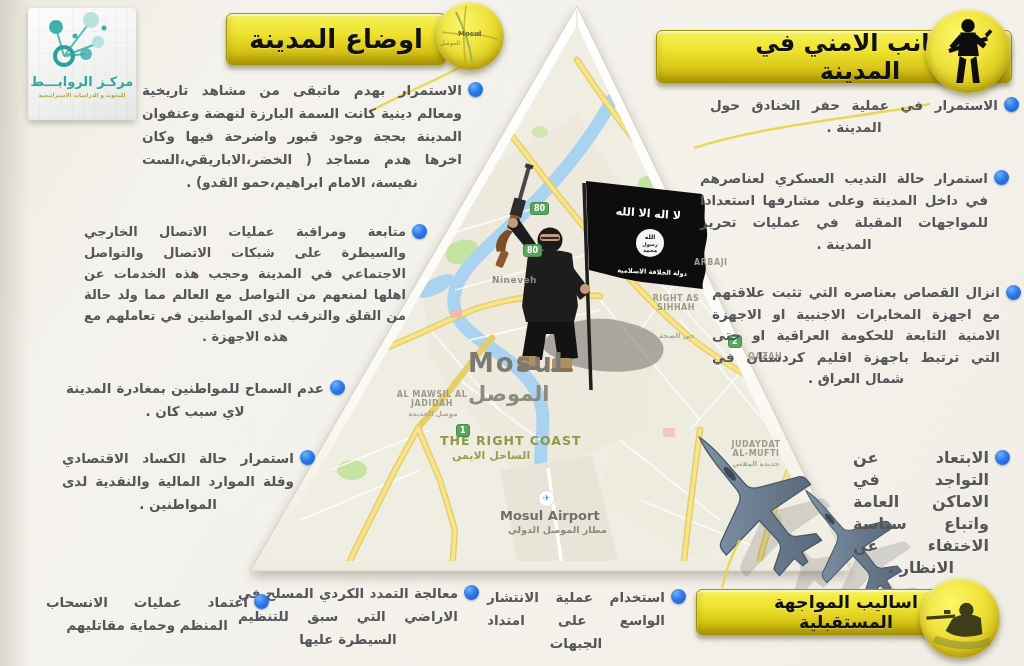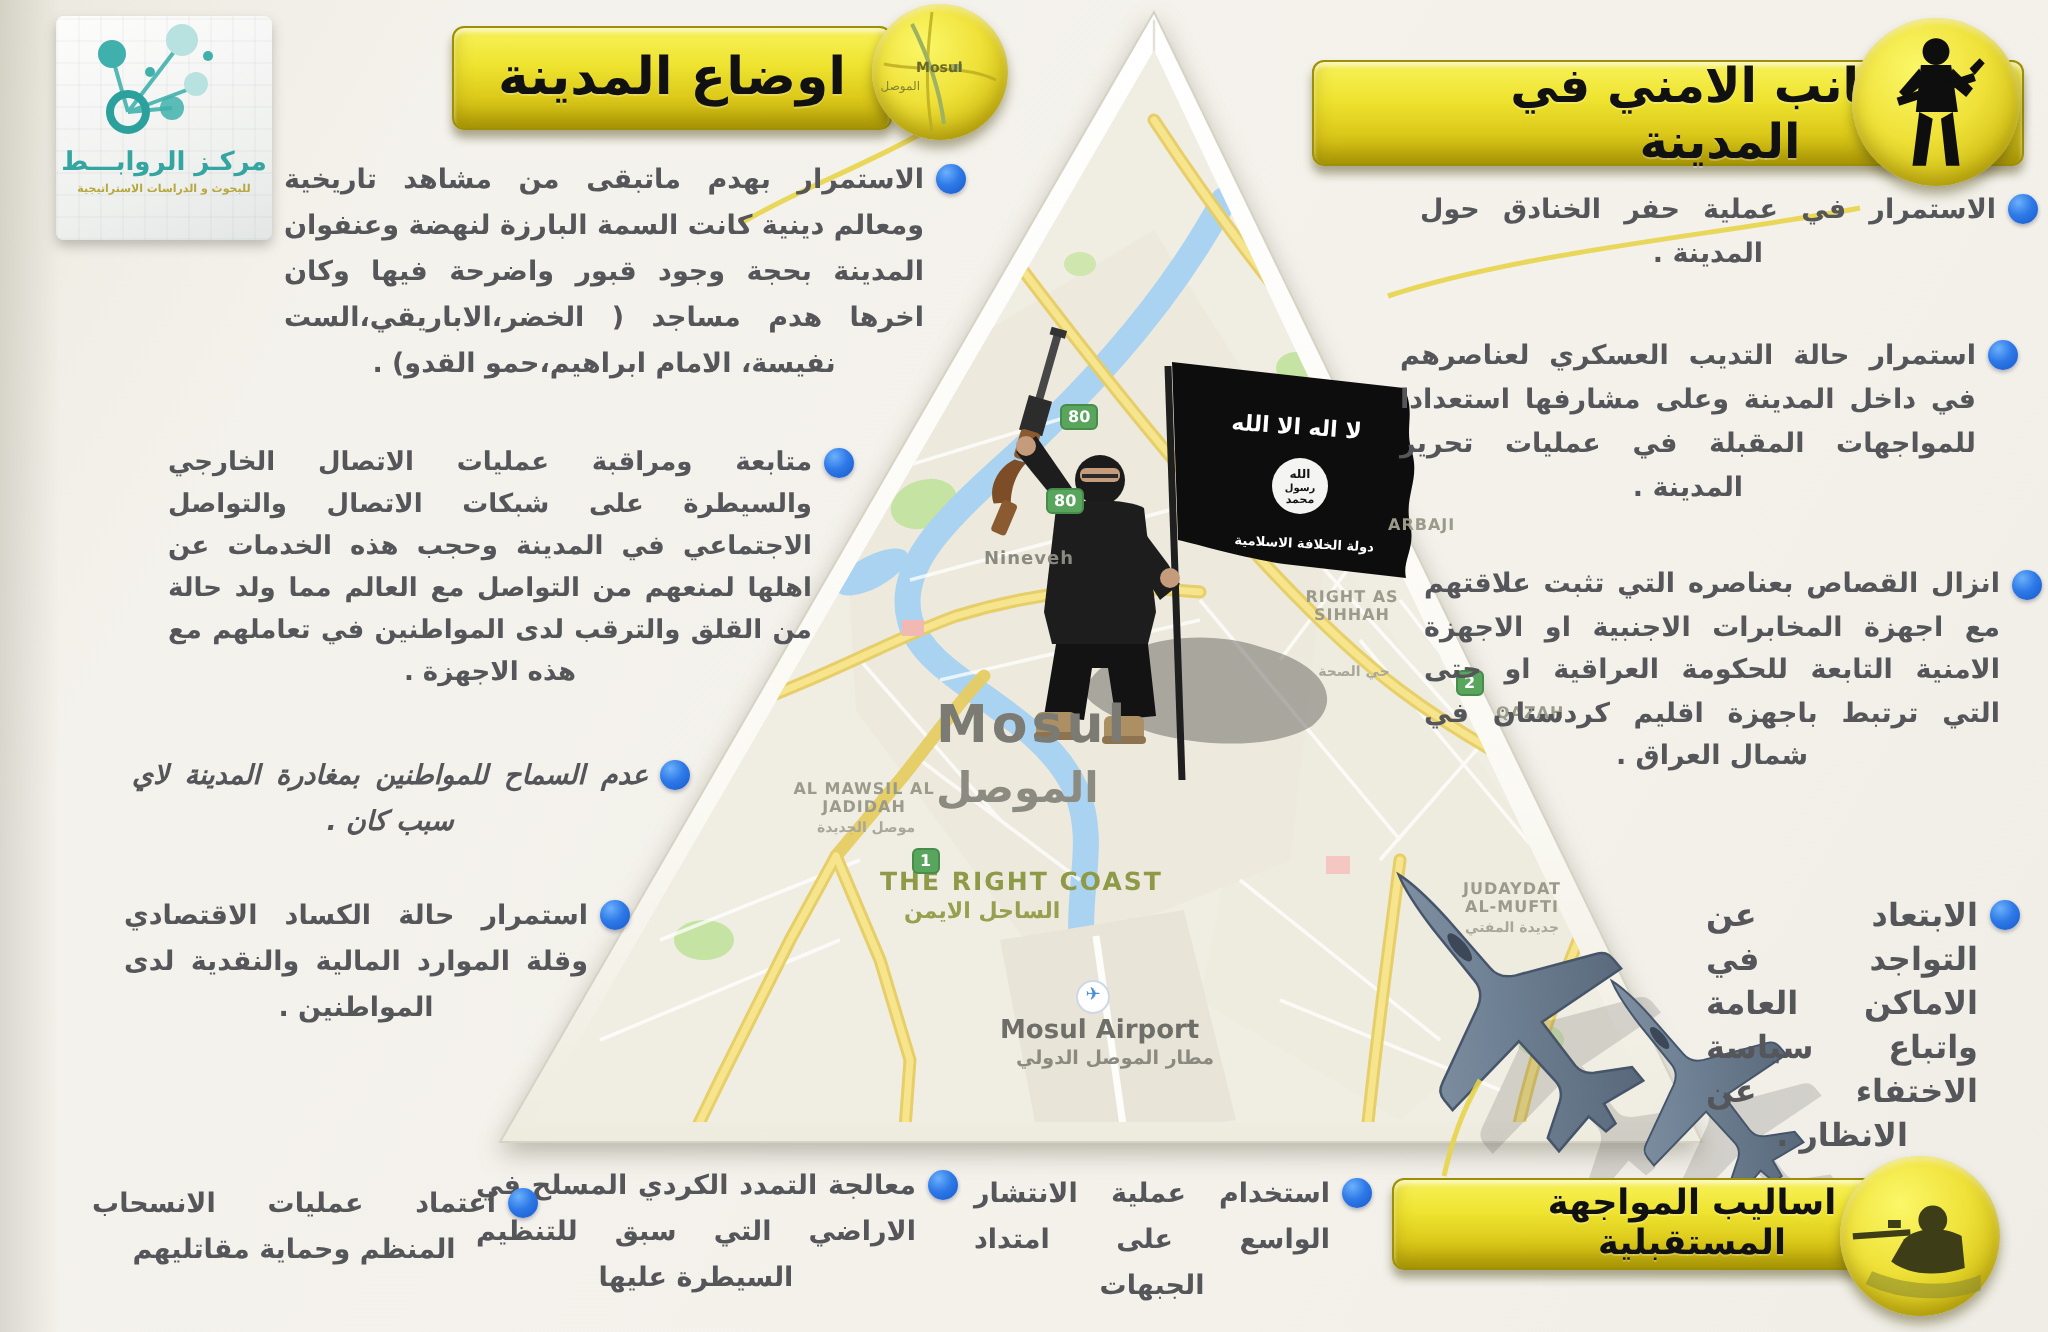--- a/index.html
+++ b/index.html
@@ -295,21 +295,21 @@
   </div>
 
   <div class="bullet" style="left:142px;top:79px;width:320px;">
     <span class="dot"></span>
     <p style="font-size:13.5px;line-height:23px;">الاستمرار بهدم ماتبقى من مشاهد تاريخية ومعالم دينية كانت السمة البارزة لنهضة وعنفوان المدينة بحجة وجود قبور واضرحة فيها وكان اخرها هدم مساجد ( الخضر،الاباريقي،الست نفيسة، الامام ابراهيم،حمو القدو) .</p>
   </div>
   <div class="bullet" style="left:84px;top:221px;width:322px;">
     <span class="dot"></span>
     <p style="font-size:13px;line-height:21px;">متابعة ومراقبة عمليات الاتصال الخارجي والسيطرة على شبكات الاتصال والتواصل الاجتماعي في المدينة وحجب هذه الخدمات عن اهلها لمنعهم من التواصل مع العالم مما ولد حالة من القلق والترقب لدى المواطنين في تعاملهم مع هذه الاجهزة .</p>
   </div>
-  <div class="bullet" style="left:66px;top:377px;width:258px;font-style:italic;">
+  <div class="bullet" style="left:66px;top:377px;width:258px;">
     <span class="dot"></span>
     <p style="font-size:13.5px;line-height:23px;">عدم السماح للمواطنين بمغادرة المدينة لاي سبب كان .</p>
   </div>
   <div class="bullet" style="left:62px;top:447px;width:232px;">
     <span class="dot"></span>
     <p style="font-size:13.5px;line-height:23px;">استمرار حالة الكساد الاقتصادي وقلة الموارد المالية والنقدية لدى المواطنين .</p>
   </div>
 
   <div class="bullet" style="left:710px;top:94px;width:288px;">
     <span class="dot"></span>

